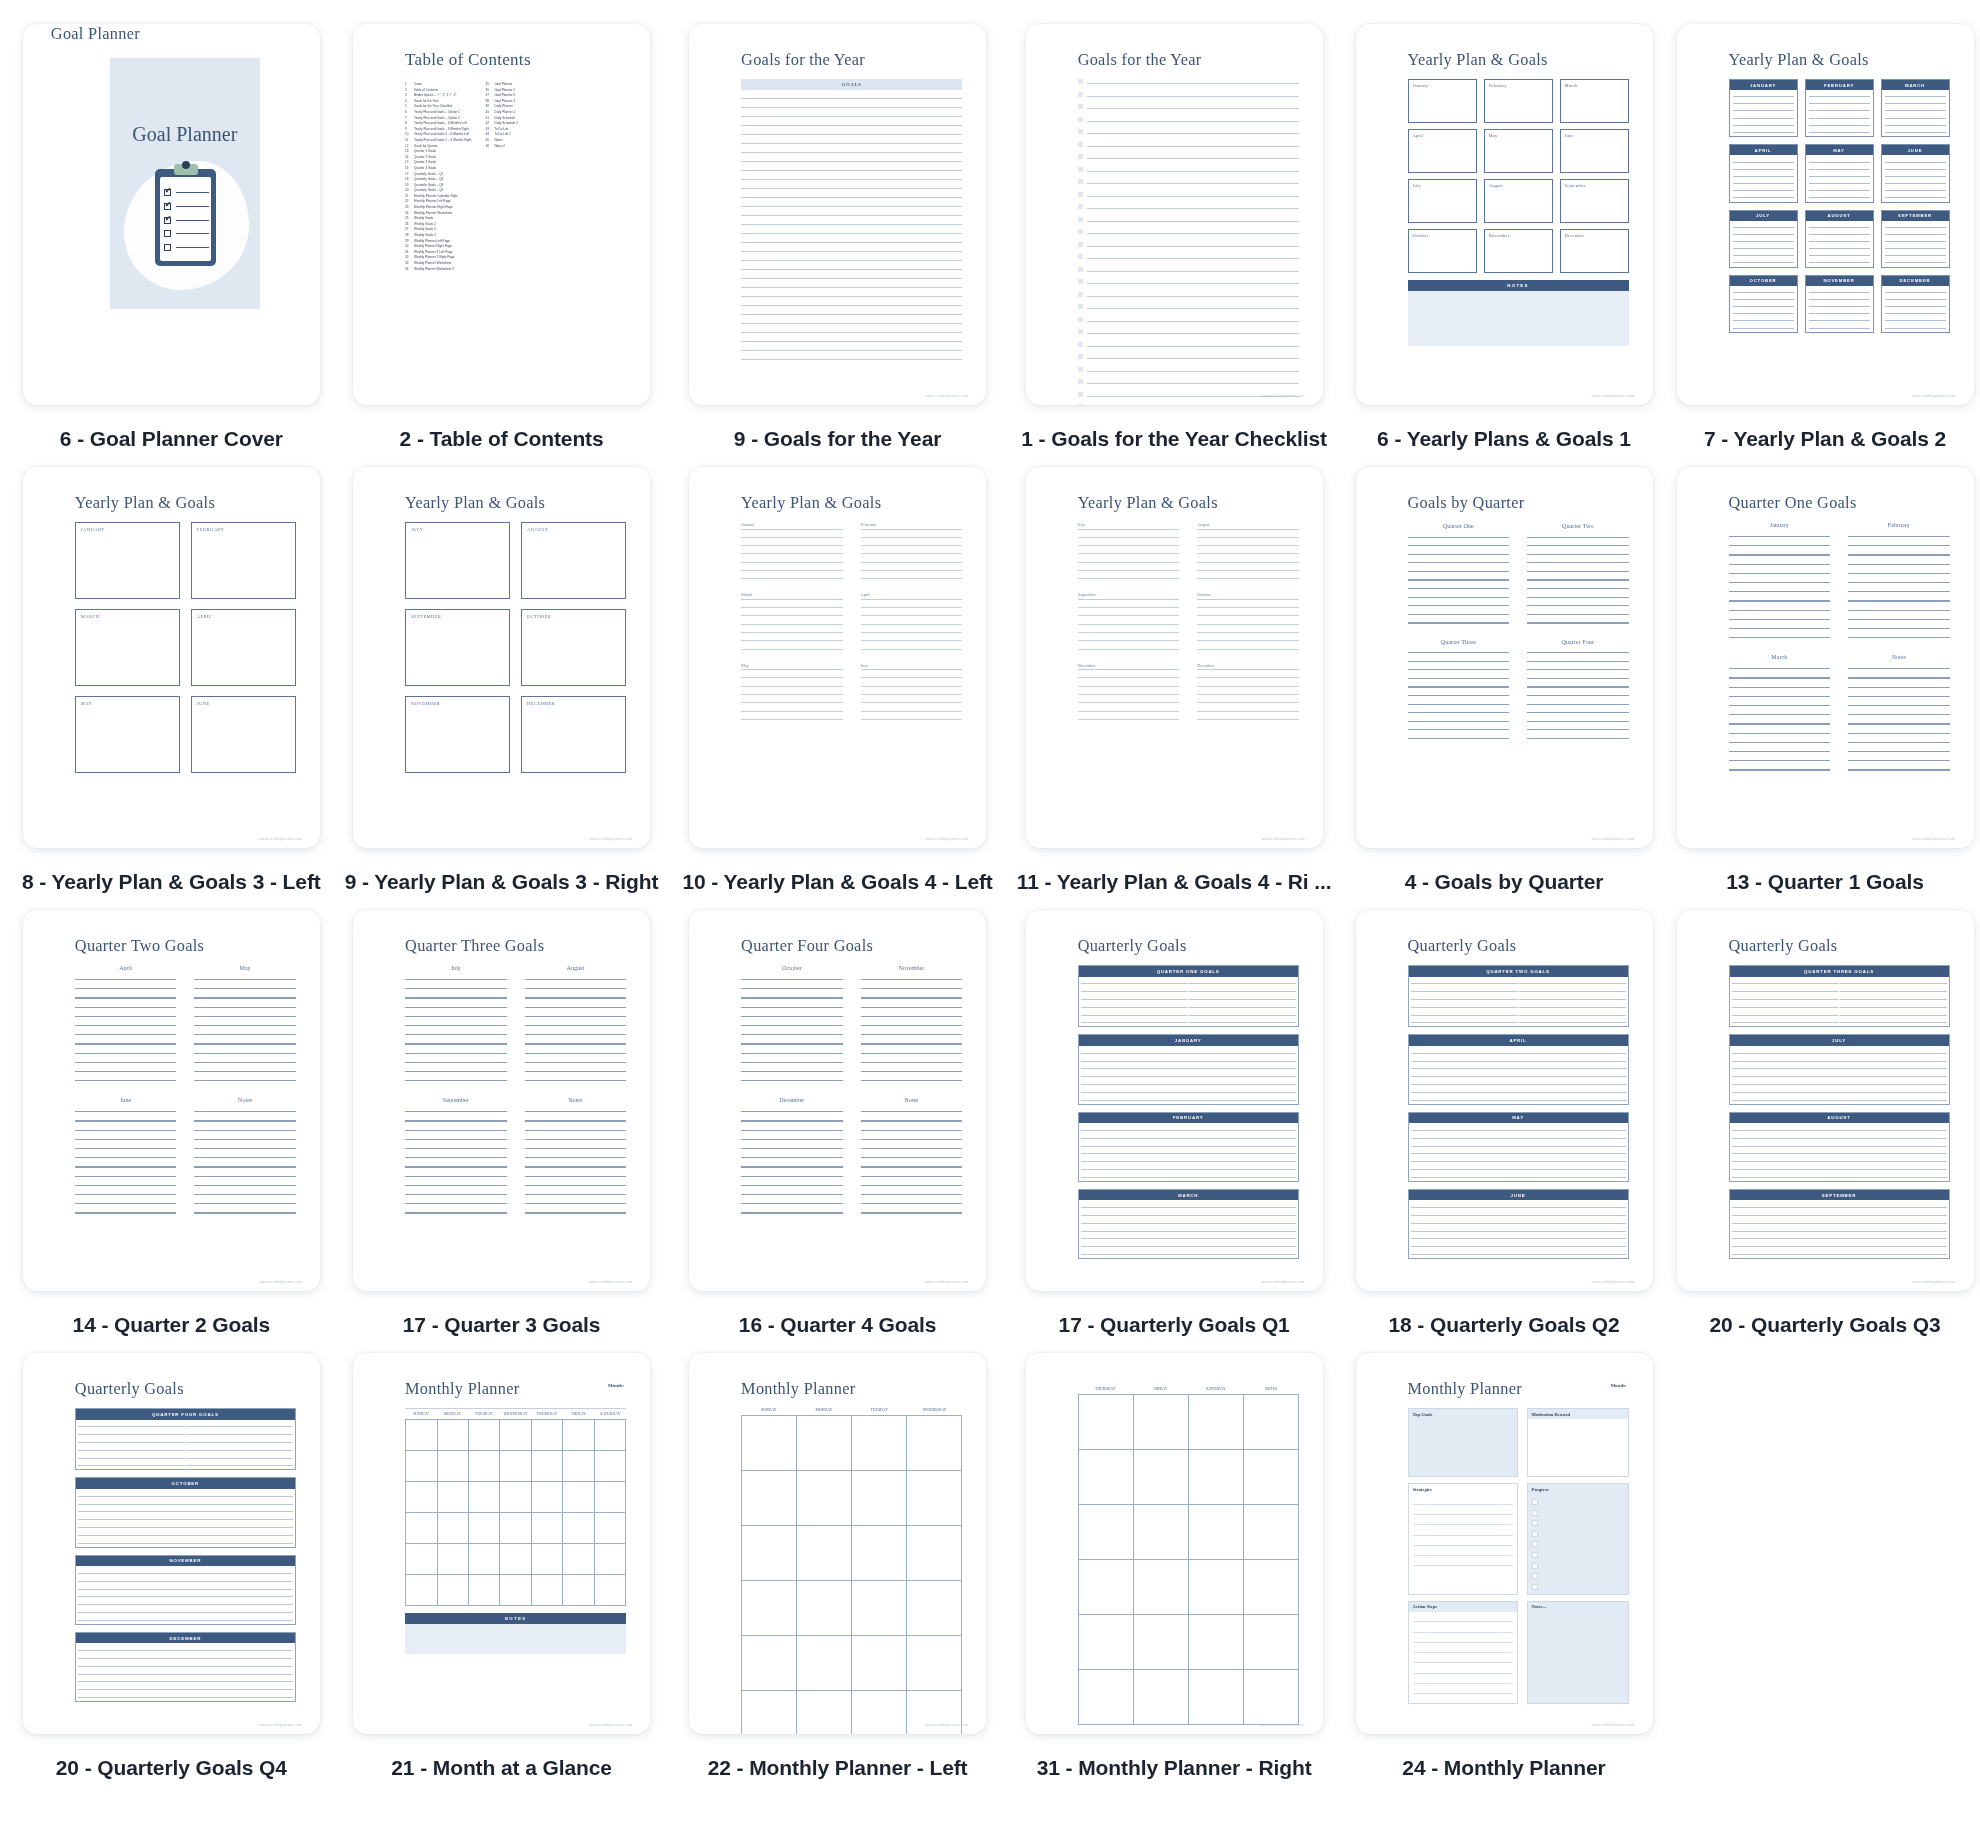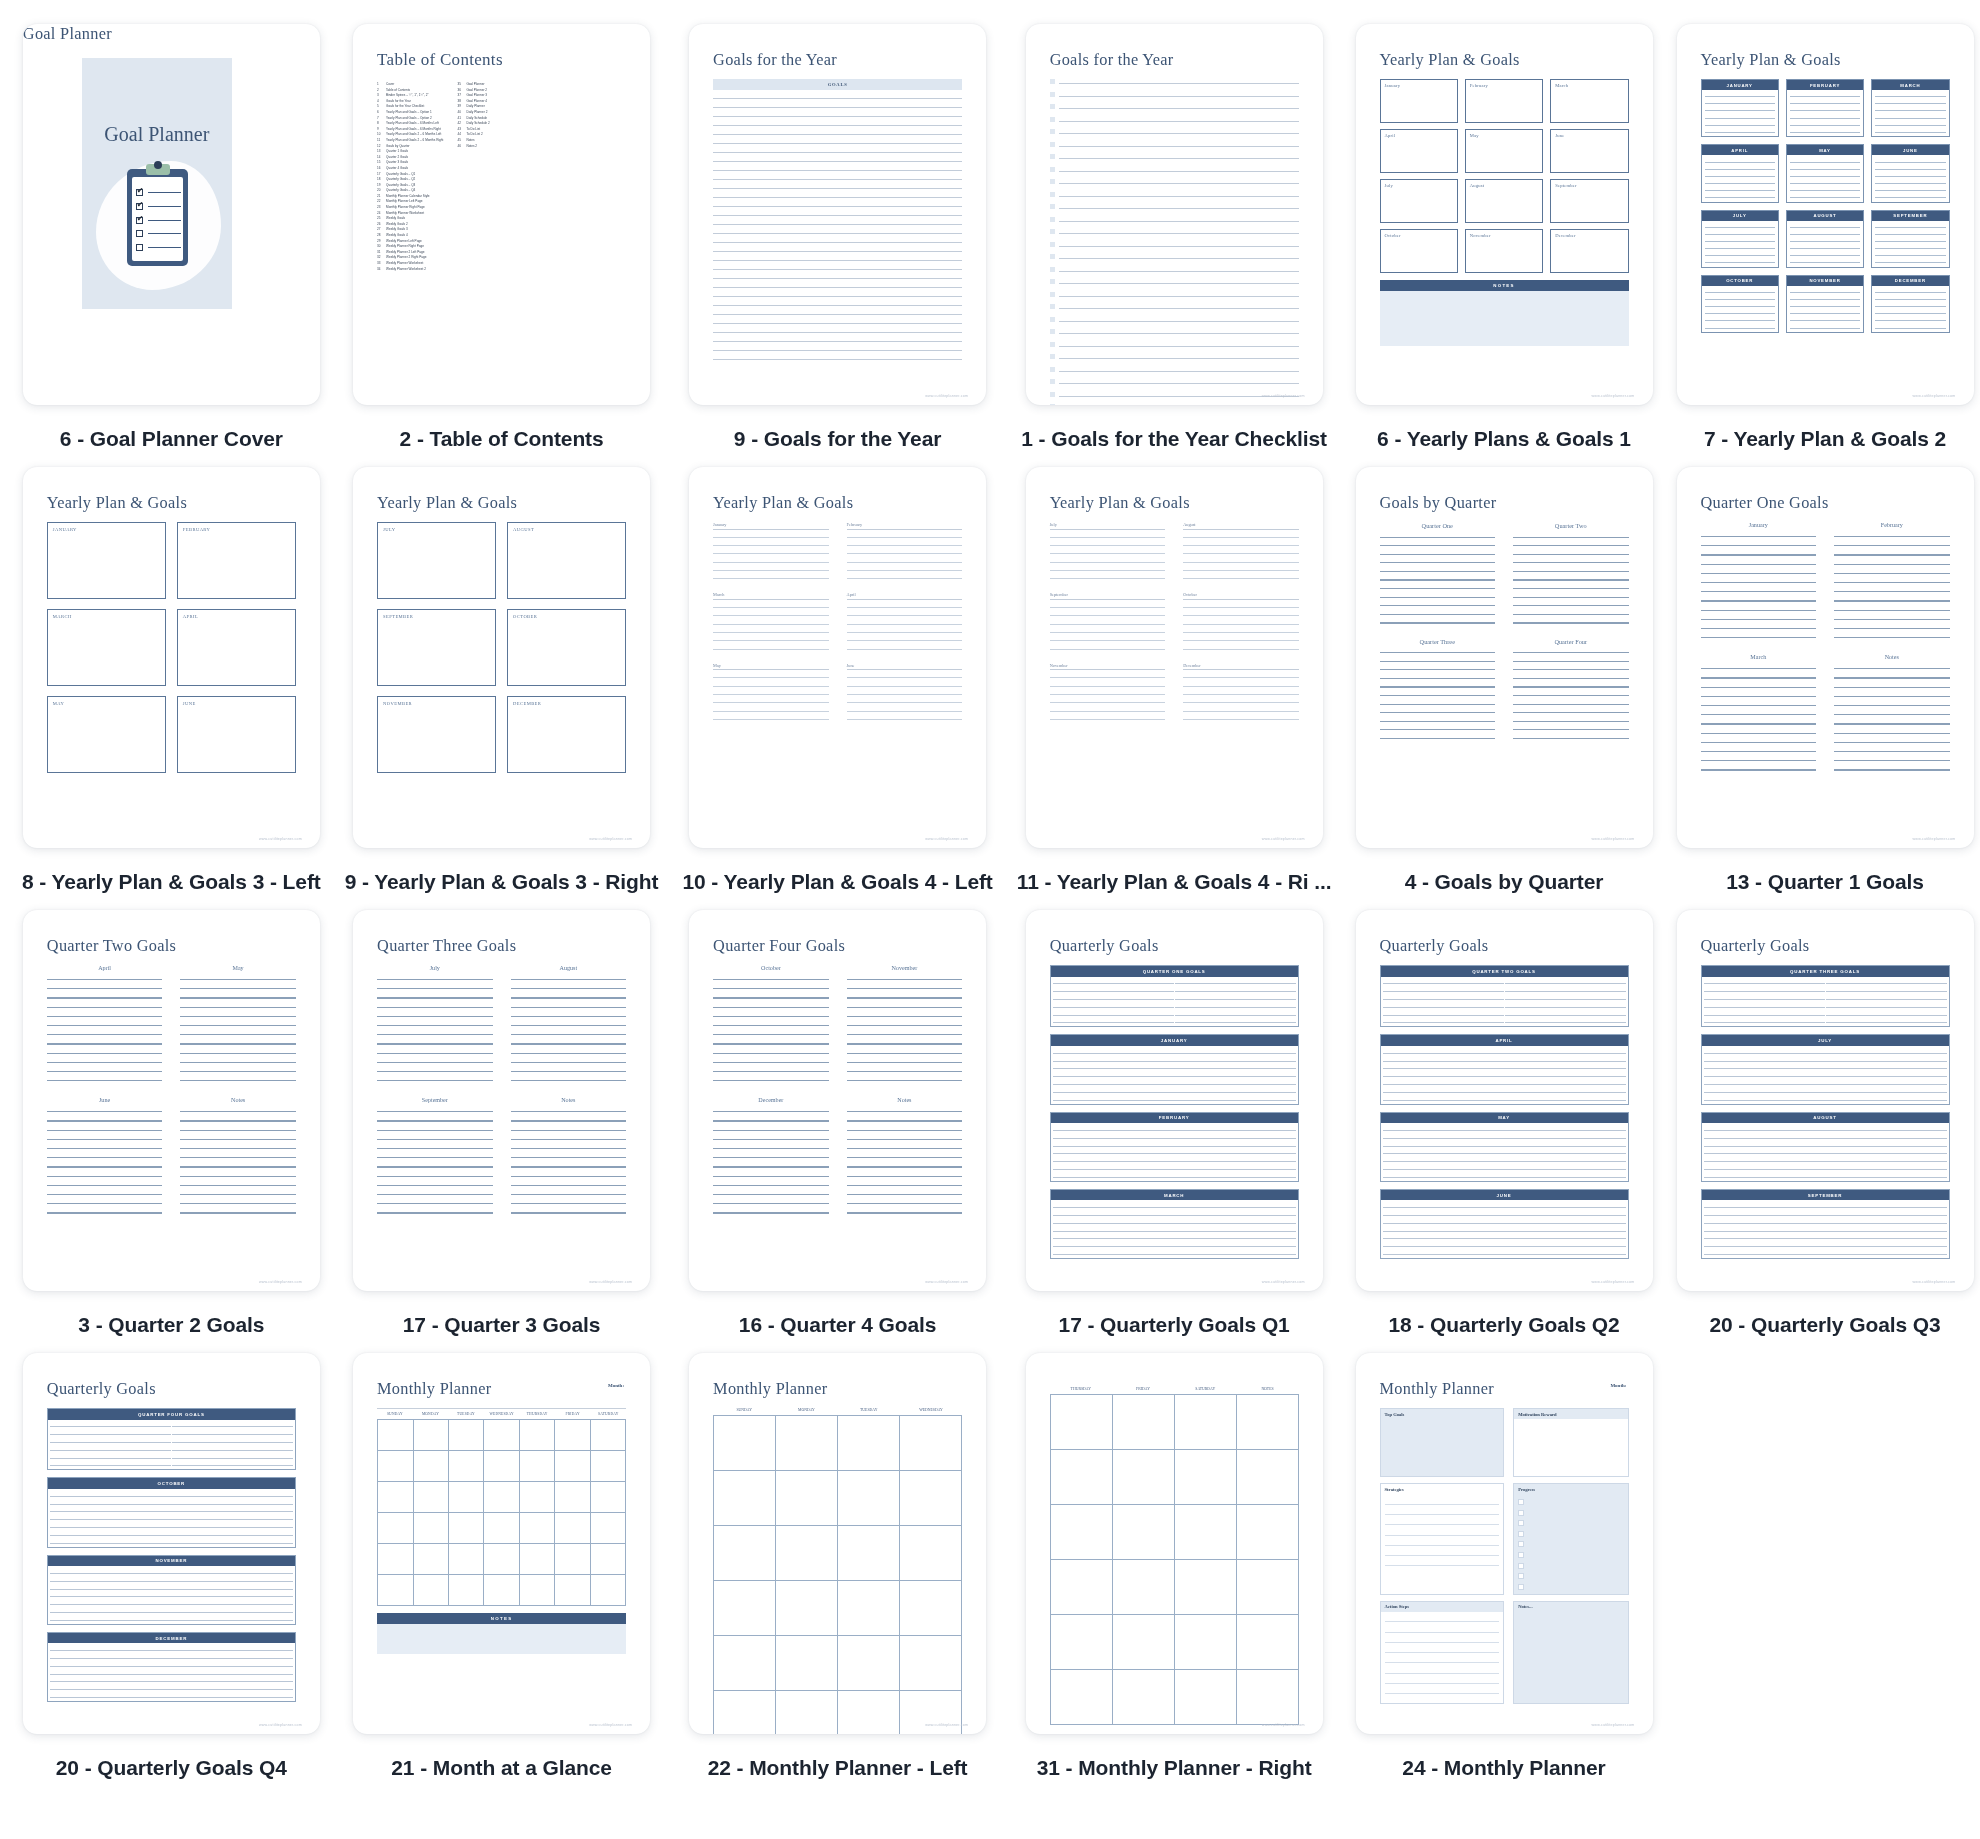--- a/index.html
+++ b/index.html
@@ -35,21 +35,21 @@
     margin-top: 22px;
     font-size: 21px;
     font-weight: 700;
     color: #1c2430;
     text-align: center;
     letter-spacing: -0.1px;
     white-space: nowrap;
   }
 
   
-  .page { position: absolute; inset: 0; padding: 26px 24px 14px 24px; }
+  .page { position: absolute; inset: 0; padding: 26px 24px 14px 24px; margin-left: 28px; }
   .ptitle {
     font-family: "Liberation Serif", serif;
     color: #3c5474;
     font-size: 16.3px;
     letter-spacing: 0.3px;
     margin-bottom: 9px;
     white-space: nowrap;
   }
   .wm {
     position: absolute; bottom: 7px; right: 18px;
@@ -1192,21 +1192,21 @@
               <div class="qgln"></div>
               <div class="qgln"></div>
               <div class="qgln"></div>
               <div class="qgln"></div>
               <div class="qgln"></div>
             </div>
           </div>
           <div class="wm">www.cutiliteplanner.com</div>
         </div>
       </div>
-      <div class="caption">3 - Quarter 2 Goals</div>
+      <div class="caption">14 - Quarter 2 Goals</div>
     </div>
     <div class="cell">
       <div class="card">
         <div class="page">
           <div class="ptitle">Quarter Three Goals</div>
           <div class="qgrid">
             <div style="margin-bottom: 16px;">
               <div class="qgdate">July</div>
               <div class="qgln"></div>
               <div class="qgln"></div>

